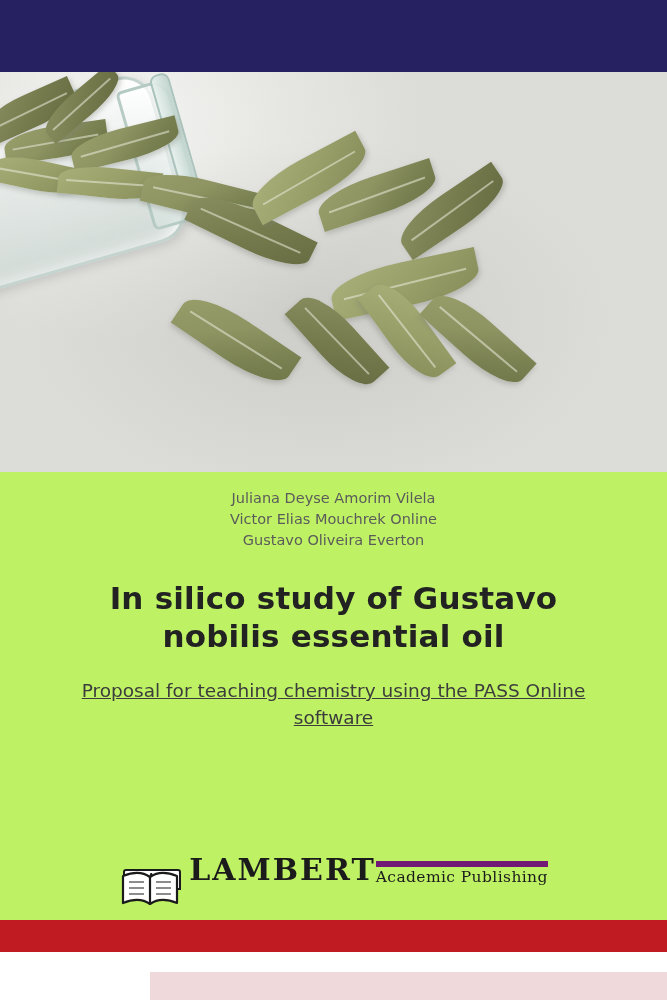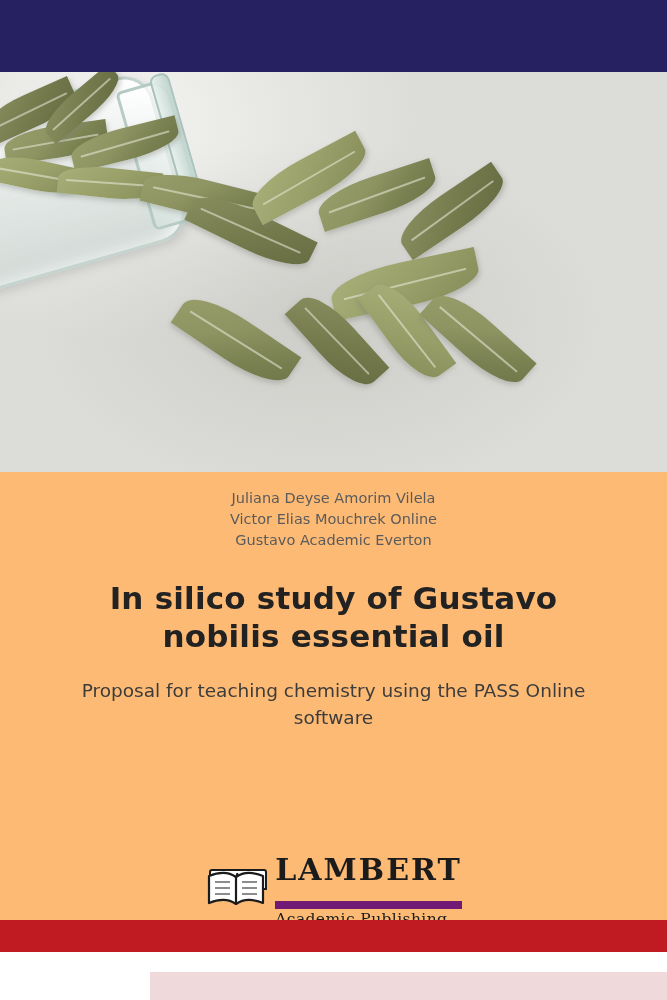--- a/index.html
+++ b/index.html
@@ -7,21 +7,21 @@
     padding: 0;
     background: #ffffff;
   }
   body {
     font-family: "DejaVu Sans", sans-serif;
   }
   .cover {
     position: relative;
     width: 667px;
     height: 1000px;
-    background: #fdba74;
+    background: #bef264;
     overflow: hidden;
   }
 
   
   .top-band {
     position: absolute;
     left: 0;
     top: 0;
     width: 667px;
     height: 72px;
@@ -138,20 +138,21 @@
     font-weight: bold;
     margin: 28px 60px 0 60px;
     letter-spacing: 0.2px;
   }
   .subtitle {
     text-align: center;
     color: #3c3c3c;
     font-size: 18.5px;
     line-height: 27px;
     margin: 22px 70px 0 70px;
+    text-decoration: underline;
   }
 
   
   .logo {
     position: absolute;
     left: 0;
     top: 852px;
     width: 667px;
     display: flex;
     justify-content: center;
@@ -182,40 +183,40 @@
     line-height: 15px;
     font-family: "DejaVu Serif", serif;
   }
   .badge-book {
     position: absolute;
     left: 2px; top: 18px;
     width: 58px; height: 38px;
   }
   .logo-words {
     display: flex;
-    flex-direction: column;
+    flex-direction: row;
     justify-content: flex-start;
     padding-top: 2px;
   }
   .logo-lambert {
     font-family: "DejaVu Serif", serif;
     font-size: 30px;
     font-weight: bold;
     letter-spacing: 2px;
     color: #1b1b1b;
     line-height: 32px;
   }
   .logo-acad {
     font-family: "DejaVu Serif", serif;
     font-size: 15.5px;
     color: #1b1b1b;
     letter-spacing: 0.4px;
-    border-top: 8px solid #701a75;
+    border-top: 6px solid #701a75;
     padding-top: 1px;
-    margin-top: 15px;
+    margin-top: 7px;
   }
 
   
   .bottom-red {
     position: absolute;
     left: 0;
     top: 920px;
     width: 667px;
     height: 32px;
     background: #c01a22;
@@ -280,21 +281,21 @@
     <div class="leaf" style="left:172px; top:246px; width:128px; height:44px; transform:rotate(34deg);"></div>
     <div class="leaf dark" style="left:282px; top:248px; width:110px; height:42px; transform:rotate(48deg);"></div>
     <div class="leaf light" style="left:352px; top:238px; width:110px; height:42px; transform:rotate(54deg);"></div>
     <div class="leaf" style="left:418px; top:246px; width:120px; height:42px; transform:rotate(42deg);"></div>
   </div>
 
   <div class="text-area">
     <div class="authors">
       <span class="author">Juliana Deyse Amorim Vilela</span>
       <span class="author">Victor Elias Mouchrek Online</span>
-      <span class="author">Gustavo Academic Everton</span>
+      <span class="author">Gustavo Oliveira Everton</span>
     </div>
     <div class="title">In silico study of Gustavo nobilis essential oil</div>
     <div class="subtitle">Proposal for teaching chemistry using the PASS Online software</div>
   </div>
 
   <div class="logo">
     <div class="logo-inner">
       <div class="logo-badge">
         <div class="badge-top">LAP</div>
         <svg class="badge-book" viewBox="0 0 58 38">

